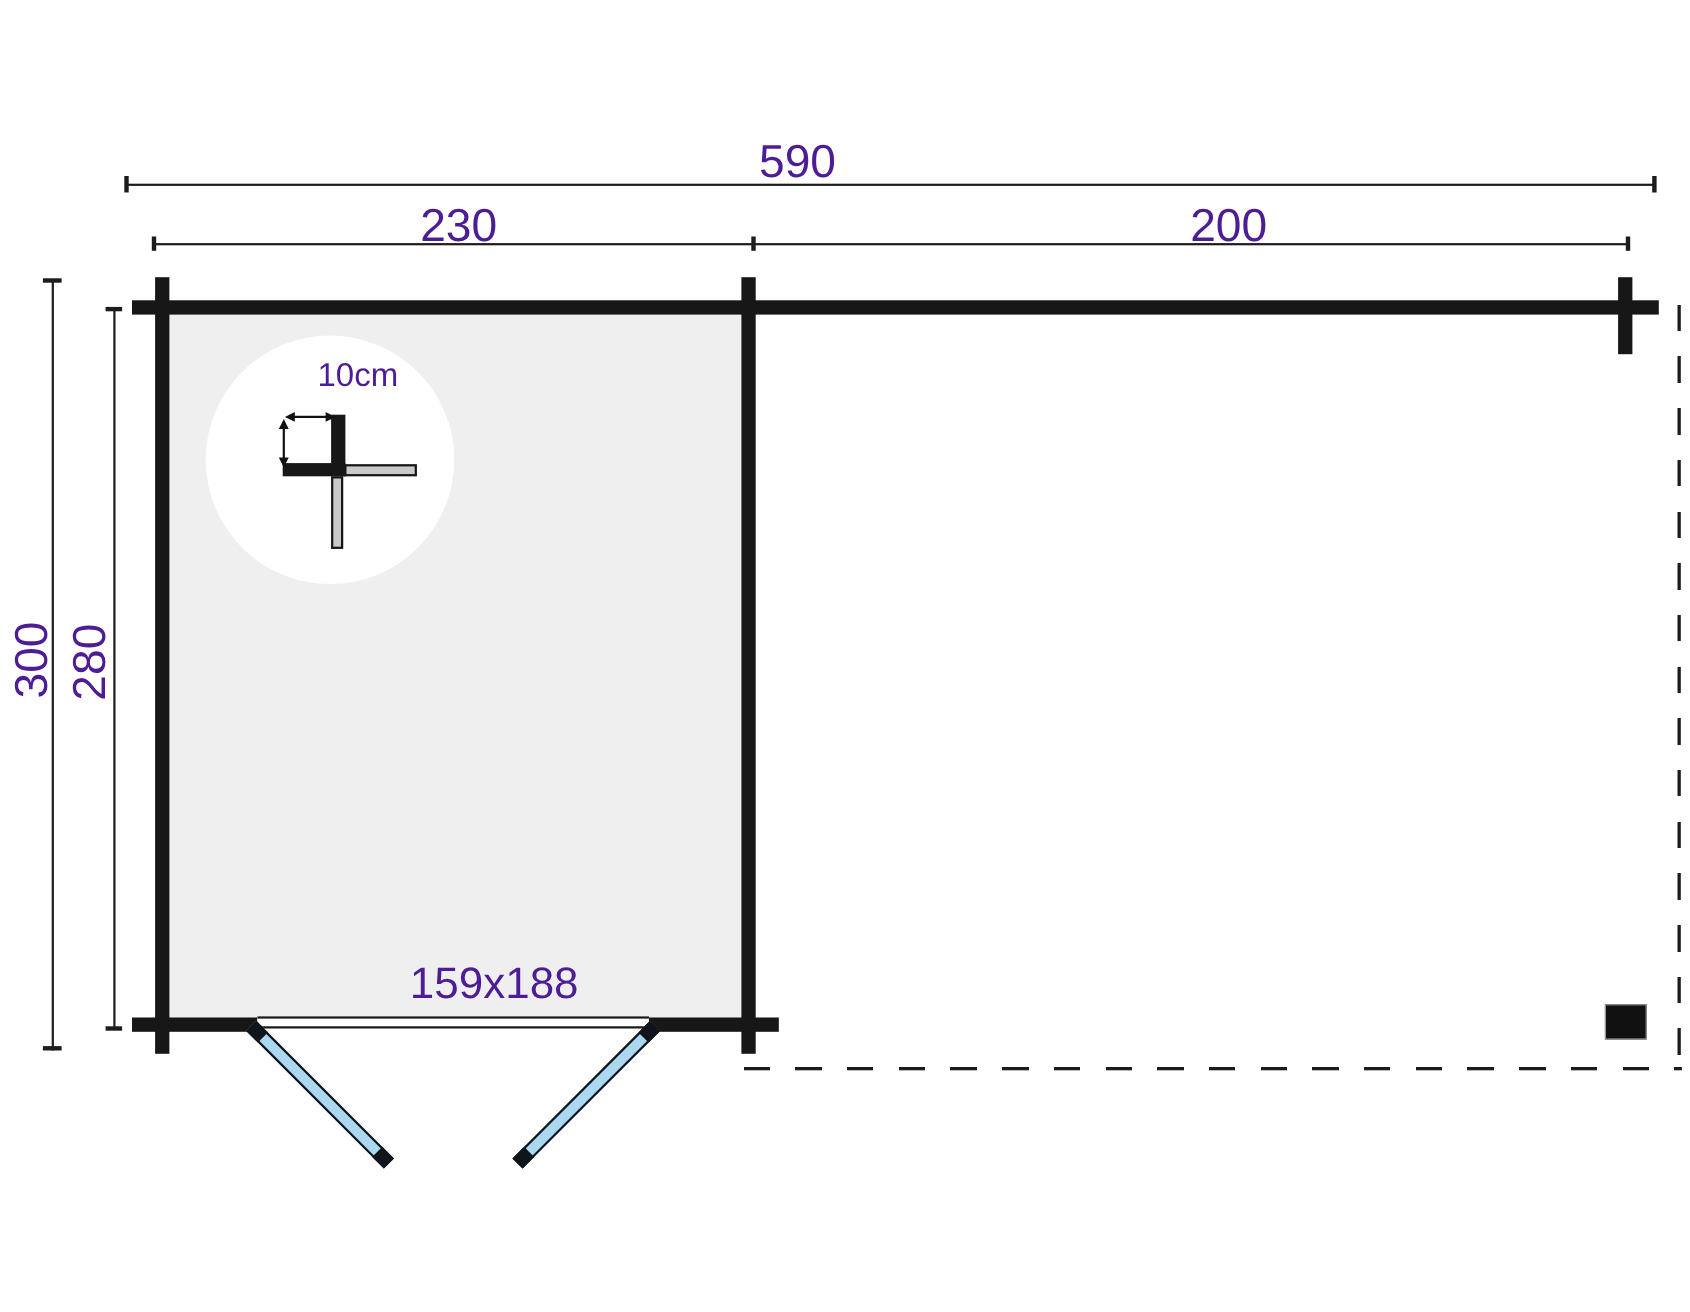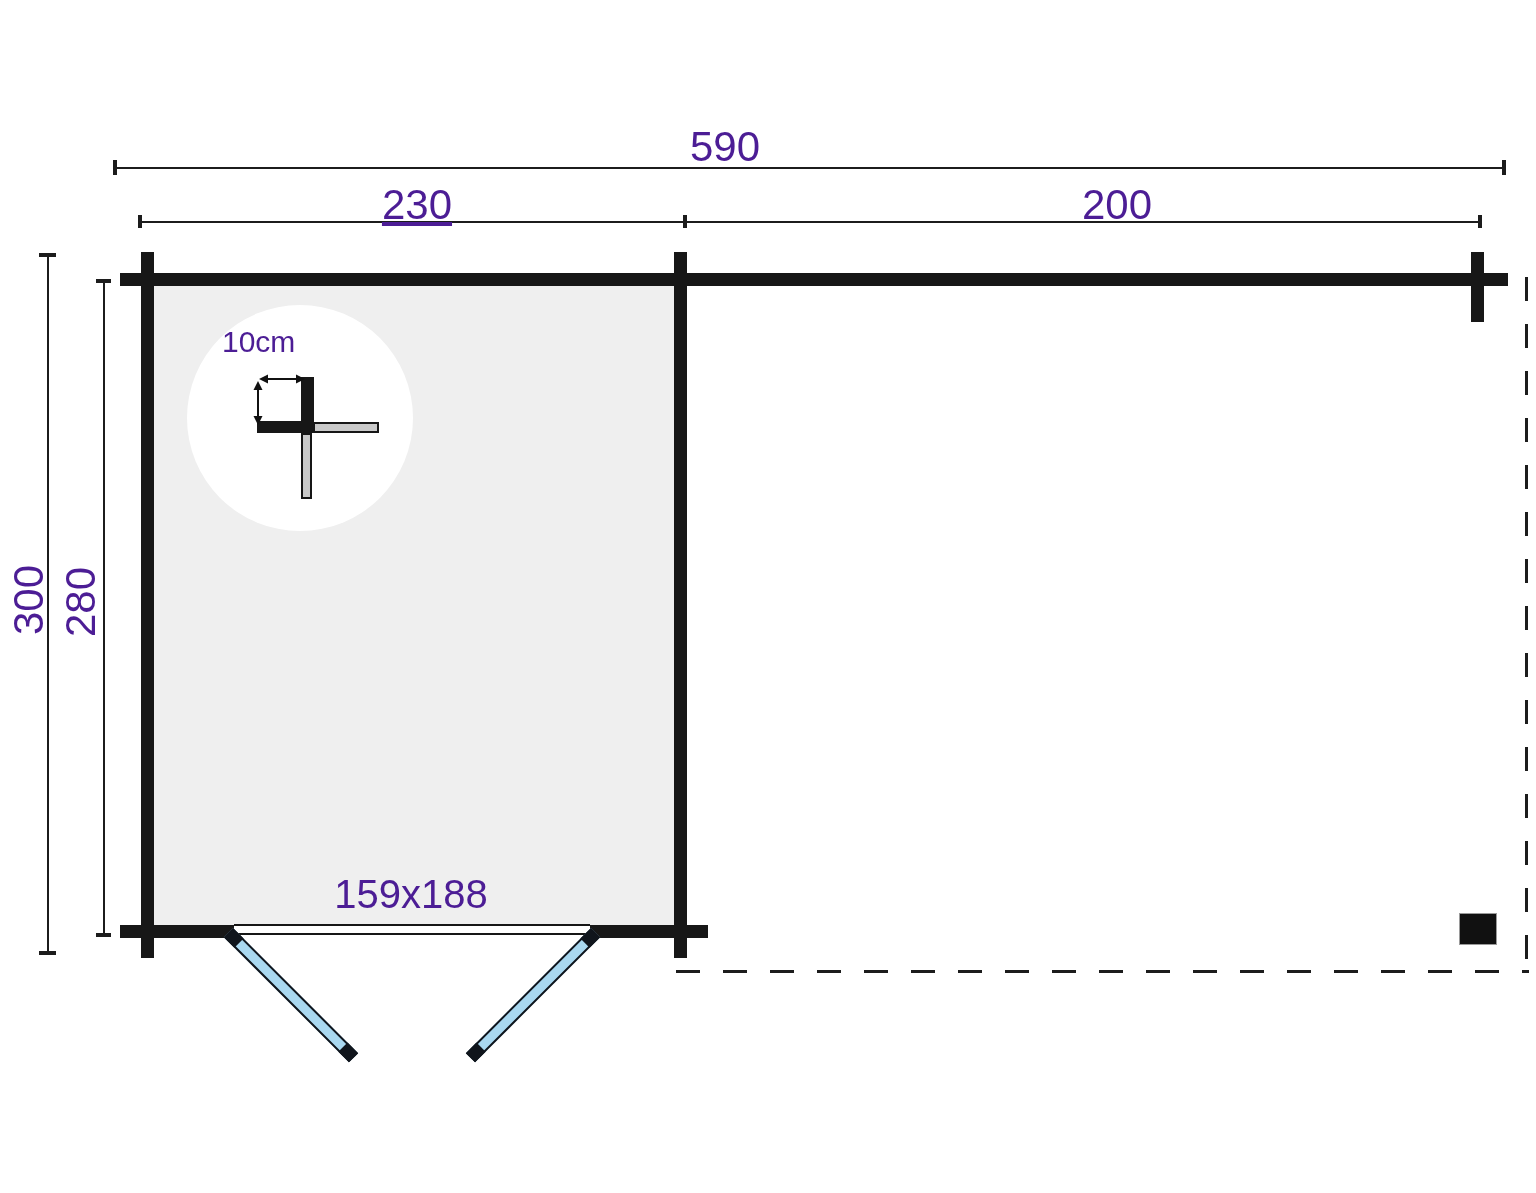--- a/index.html
+++ b/index.html
@@ -33,21 +33,21 @@
     font-size:42px;line-height:1;
     transform:rotate(-90deg);
   }
   
   .detail-circle{
     position:absolute;left:187px;top:305px;width:226px;height:226px;
     background:#fff;border-radius:50%;z-index:2;
   }
   .detail-label{
     position:absolute;left:222px;top:325px;width:140px;
-    font-size:30px;text-align:left;z-index:6;
+    font-size:30px;text-align:right;z-index:6;
   }
   .log-black{position:absolute;background:var(--wall,#171717);z-index:5;}
   .log-gray{
     position:absolute;background:var(--log-gray,#c9c9c9);
     border:2px solid #161616;box-sizing:border-box;z-index:4;
   }
   .arrow-svg{position:absolute;z-index:6;}
   
   .threshold{
     position:absolute;left:234px;top:924px;width:356px;height:11px;
@@ -87,21 +87,21 @@
 
   <div class="dline" style="left:115px;top:167px;width:1390px;height:2px;"></div>
   <div class="tick" style="left:113px;top:160px;width:4px;height:15px;"></div>
   <div class="tick" style="left:1502px;top:160px;width:4px;height:15px;"></div>
   <div class="dim-label" style="left:625px;top:126px;">590</div>
 
   <div class="dline" style="left:140px;top:221px;width:1341px;height:2px;"></div>
   <div class="tick" style="left:138px;top:215px;width:4px;height:13px;"></div>
   <div class="tick" style="left:683px;top:215px;width:4px;height:13px;"></div>
   <div class="tick" style="left:1478px;top:215px;width:4px;height:13px;"></div>
-  <div class="dim-label" style="left:317px;top:184px;text-decoration:underline;">230</div>
+  <div class="dim-label" style="left:317px;top:184px;">230</div>
   <div class="dim-label" style="left:1017px;top:184px;">200</div>
 
   <div class="dline" style="left:47px;top:255px;width:2px;height:700px;"></div>
   <div class="tick" style="left:39px;top:253px;width:17px;height:4px;"></div>
   <div class="tick" style="left:39px;top:951px;width:17px;height:4px;"></div>
   <div class="vlabel" style="left:-31px;top:578px;">300</div>
 
   <div class="dline" style="left:103px;top:281px;width:2px;height:655px;"></div>
   <div class="tick" style="left:96px;top:279px;width:15px;height:4px;"></div>
   <div class="tick" style="left:96px;top:933px;width:15px;height:4px;"></div>
@@ -126,21 +126,21 @@
     <line x1="7" y1="6" x2="39" y2="6" stroke="#111" stroke-width="2"></line>
     <polygon points="0,6 9,1.5 9,10.5" fill="#111"></polygon>
     <polygon points="46,6 37,1.5 37,10.5" fill="#111"></polygon>
   </svg>
   <svg class="arrow-svg" style="left:252px;top:381px;" width="12" height="44" viewBox="0 0 12 44">
     <line x1="6" y1="7" x2="6" y2="37" stroke="#111" stroke-width="2"></line>
     <polygon points="6,0 1.5,9 10.5,9" fill="#111"></polygon>
     <polygon points="6,44 1.5,35 10.5,35" fill="#111"></polygon>
   </svg>
 
-  <div class="dim-label" style="left:311px;top:874px;font-size:40px;z-index:6;">159x188</div>
+  <div class="dim-label" style="left:326px;top:874px;font-size:40px;z-index:6;text-align:right;">159x188</div>
   <div class="threshold"></div>
   <div class="leaf leaf-left">
     <div class="cap cap-start"></div>
     <div class="cap cap-end"></div>
   </div>
   <div class="leaf leaf-right">
     <div class="cap cap-end"></div>
     <div class="cap cap-start"></div>
   </div>
 

